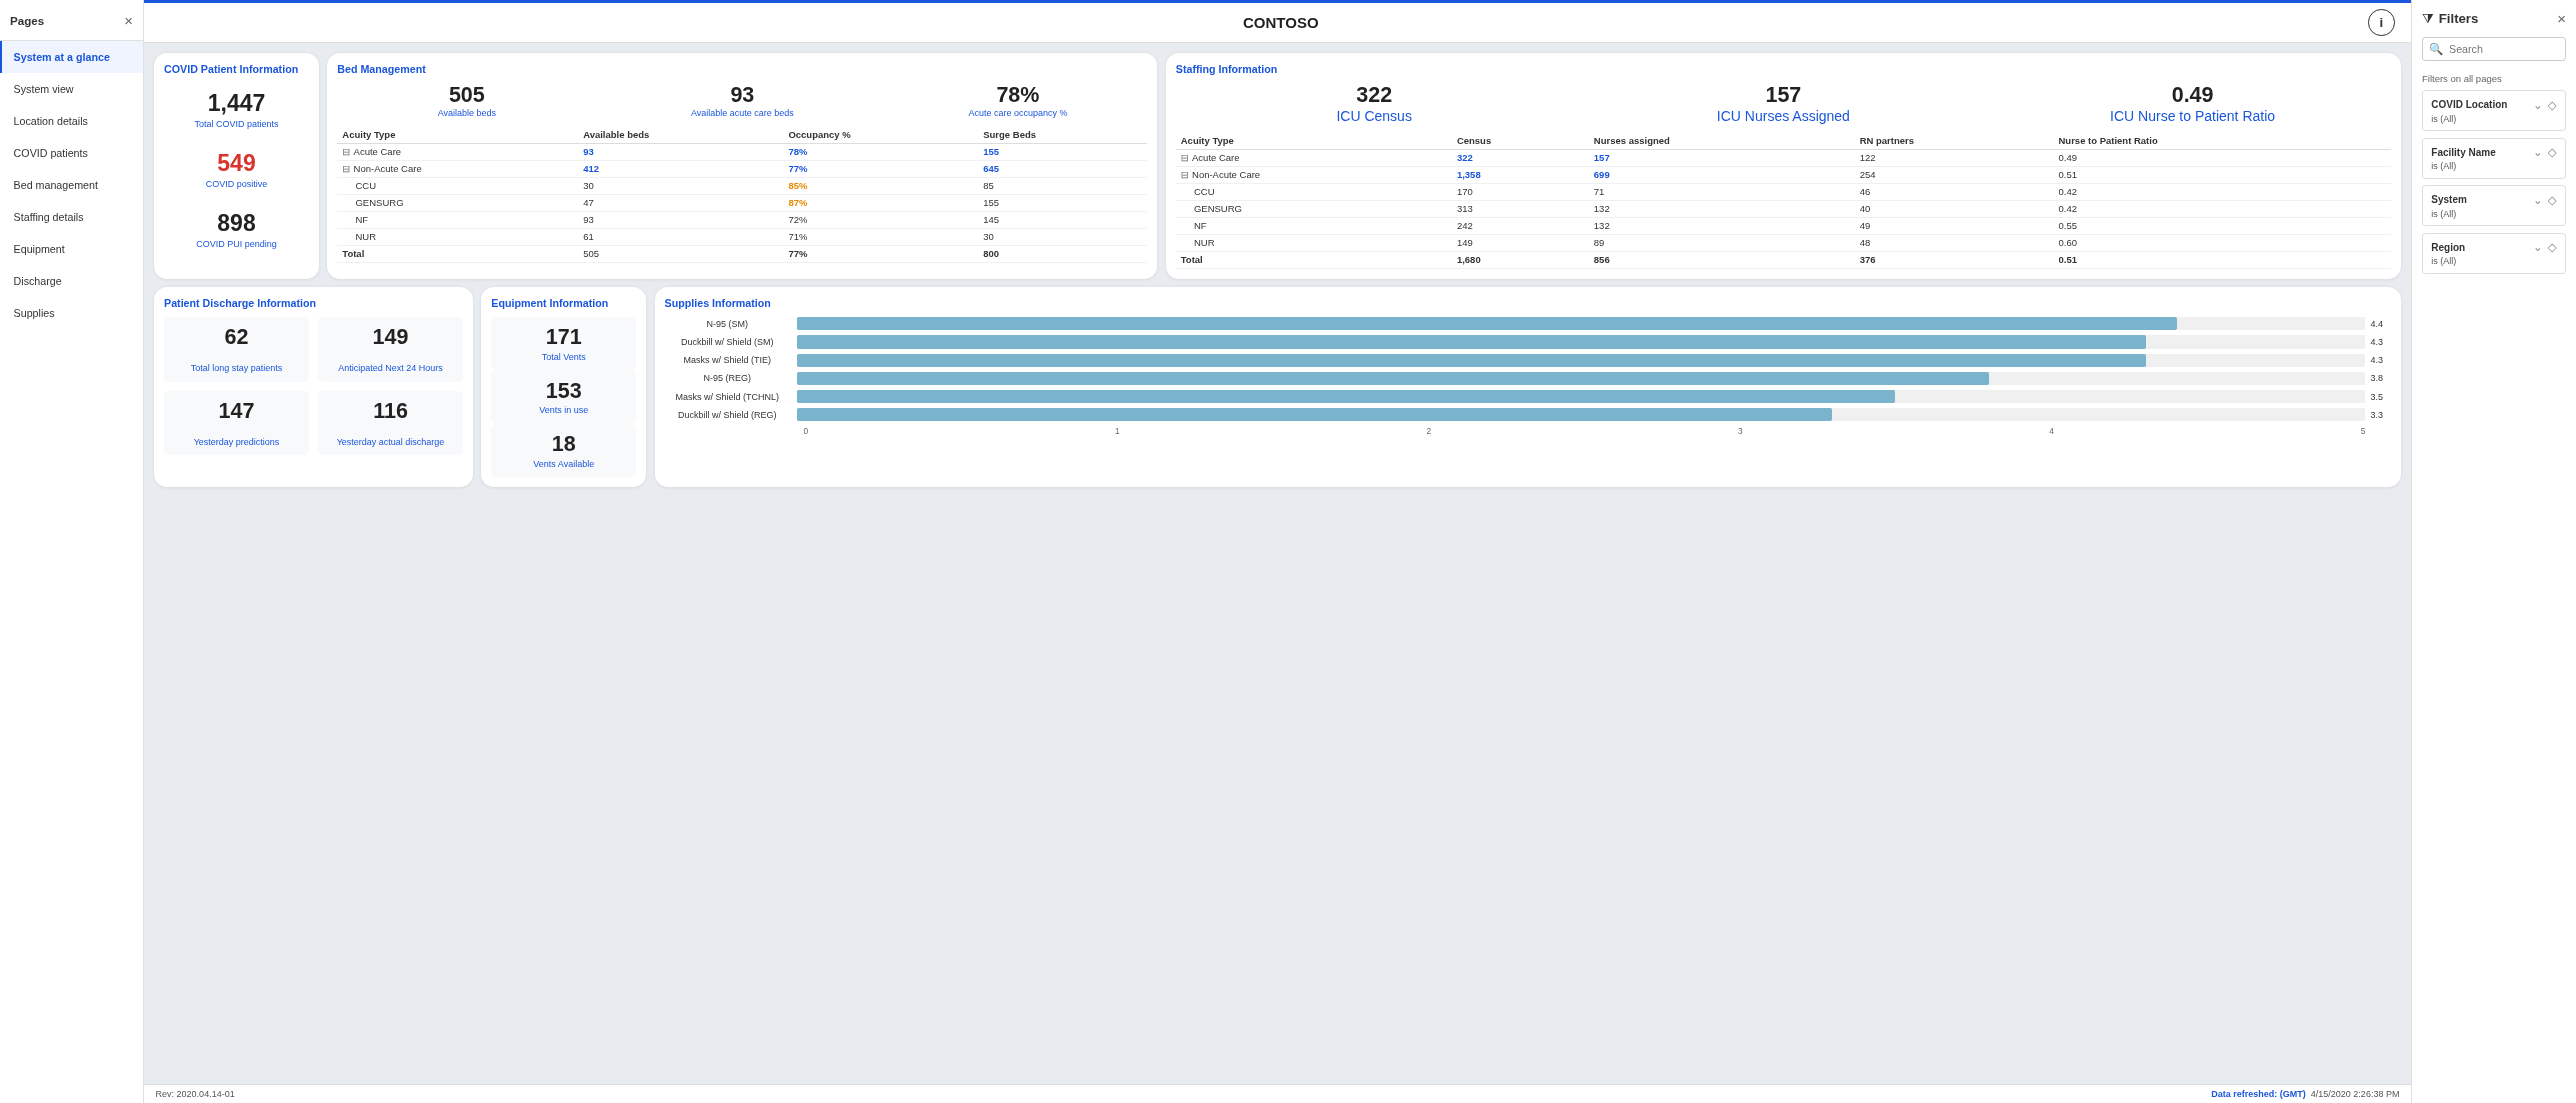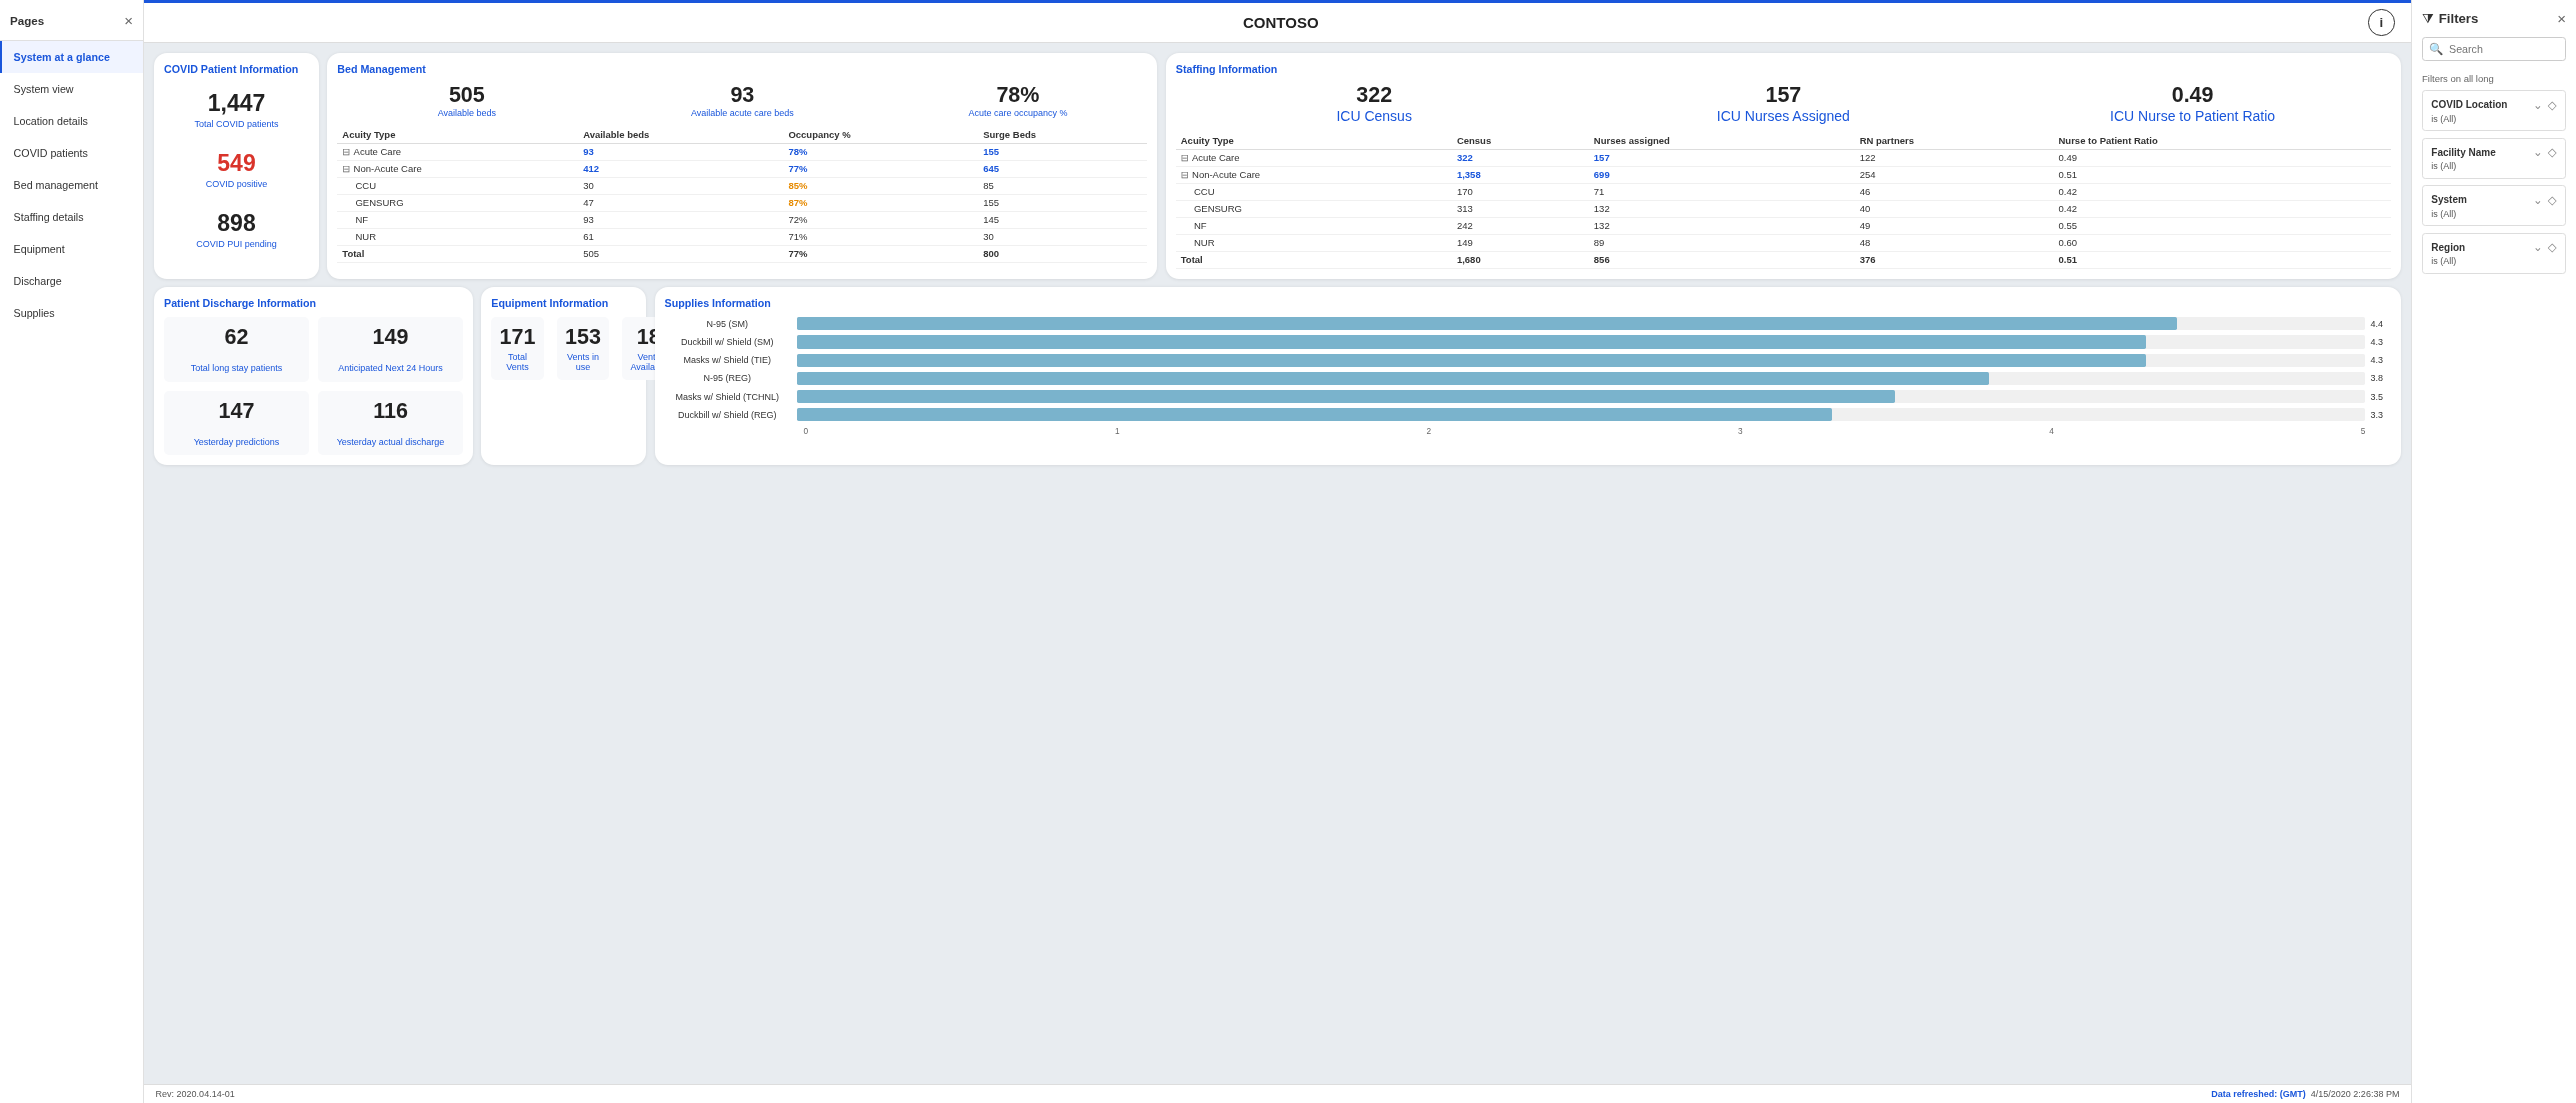--- a/index.html
+++ b/index.html
@@ -137,21 +137,21 @@
 
     
     #discharge-card { width: 319px; flex-shrink: 0; }
     .discharge-grid { display: grid; grid-template-columns: 1fr 1fr; gap: 9px; }
     .discharge-stat { background: #f8f9fb; border-radius: 5px; padding: 8.3px; text-align: center; }
     .discharge-stat .big-num { font-size: 21.5px; font-weight: 700; color: #222; }
     .discharge-stat .lbl { font-size: 9px; color: #1a56db; margin-top: 13px; }
 
     
     #equipment-card { width: 165px; flex-shrink: 0; }
-    .equip-stats { display: flex; flex-direction: row; gap: 13px; }
+    .equip-stats { display: flex; flex-direction: column; gap: 0; }
     .equip-stat { background: #f8f9fb; border-radius: 5px; padding: 8.3px; text-align: center; }
     .equip-stat .big-num { font-size: 21.5px; font-weight: 700; color: #222; }
     .equip-stat .lbl { font-size: 9px; color: #1a56db; margin-top: 1.7px; }
 
     
     #supplies-card { flex: 1; }
     .bar-chart { margin-top: 6.6px; }
     .bar-row { display: flex; align-items: center; margin-bottom: 5px; }
     .bar-label { width: 132px; font-size: 9px; color: #333; text-align: center; padding-right: 6.6px; flex-shrink: 0; }
     .bar-container { flex: 1; height: 13.2px; background: #f0f0f0; border-radius: 1.7px; position: relative; }
@@ -544,21 +544,21 @@
     <div id="filters-title-row">
       <span style="font-size:13.2px; color:#333;">⧩</span>
       <span id="filters-title">Filters</span>
     </div>
     <button id="filters-close">×</button>
   </div>
   <div id="search-box">
     <span id="search-icon-span">🔍</span>
     <input id="search-input" type="text" placeholder="Search" style="">
   </div>
-  <div class="filters-section-title">Filters on all long</div>
+  <div class="filters-section-title">Filters on all pages</div>
   <div id="filter-items">
       <div class="filter-item">
     <div class="filter-item-header">
       <span class="filter-item-name">COVID Location</span>
       <div class="filter-icons">
         <span class="filter-icon">⌄</span>
         <span class="filter-icon">◇</span>
       </div>
     </div>
     <div class="filter-item-value">is (All)</div>

